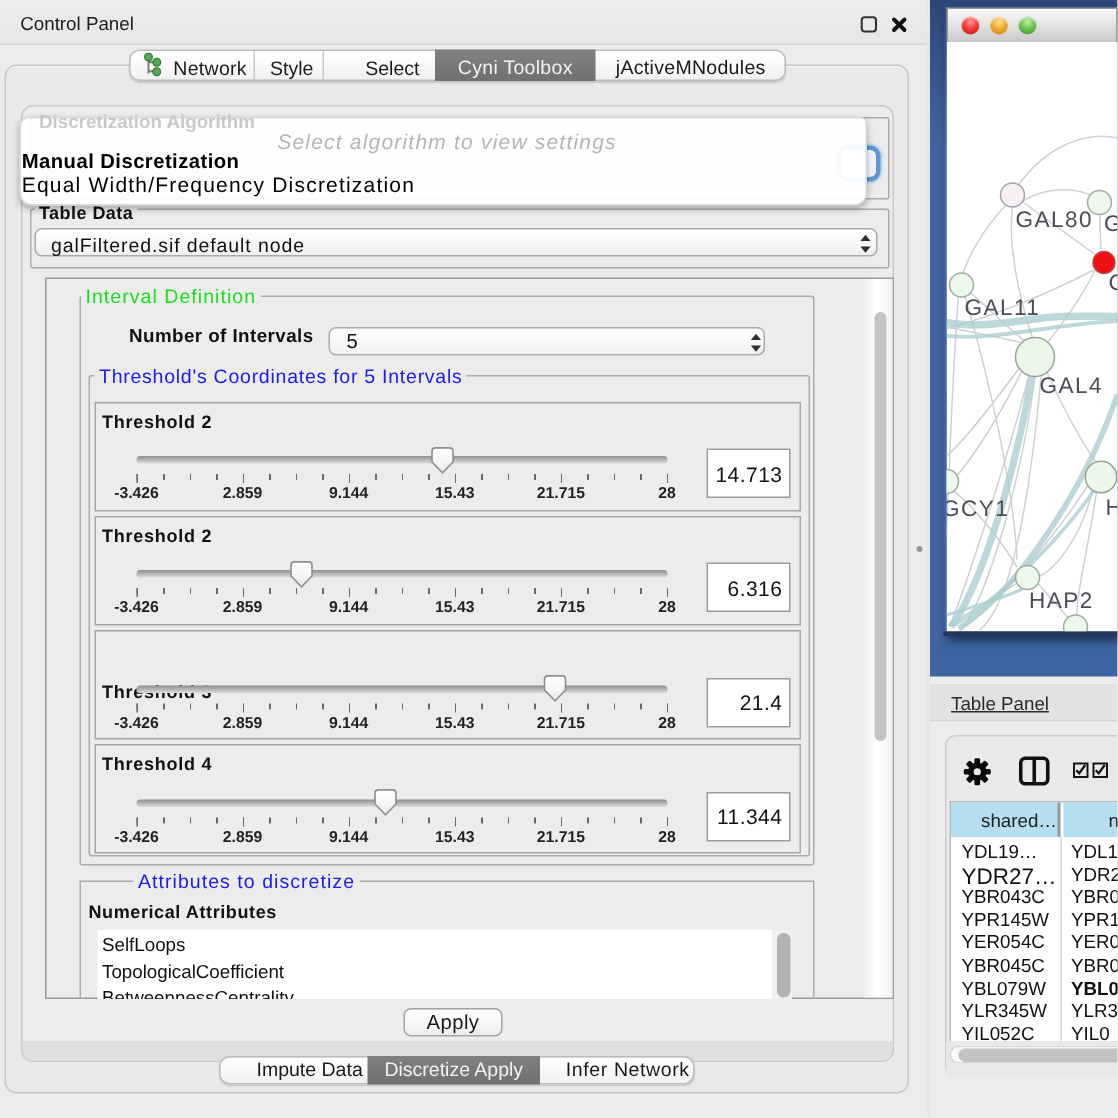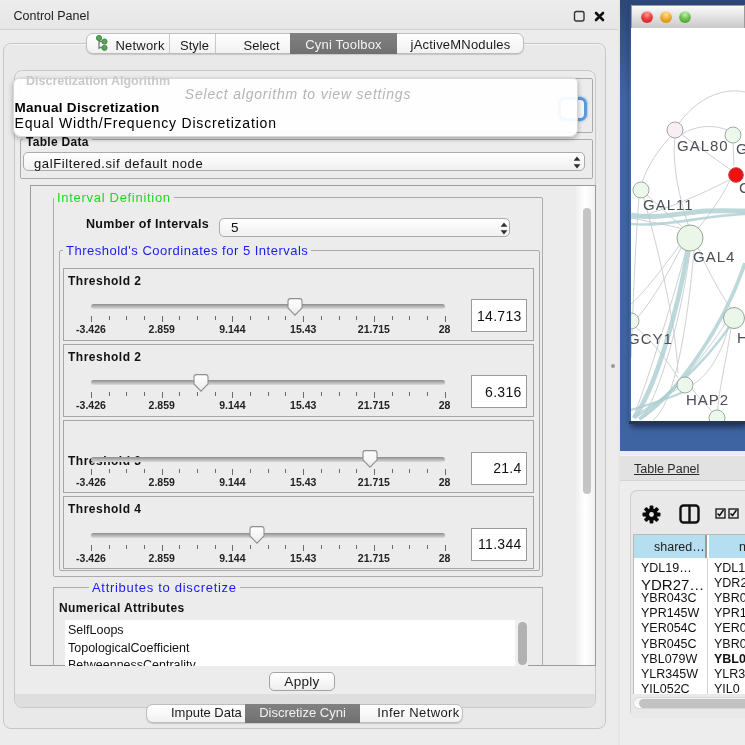--- a/index.html
+++ b/index.html
@@ -185,21 +185,21 @@
 </svg>
 <div class="abs" style="left:115.5px;top:37.5px;font-size:13px;letter-spacing:0.2px;color:#1a1a1a;">Network</div>
 <div class="abs" style="left:180px;top:37.5px;font-size:13px;color:#1a1a1a;">Style</div>
 <div class="abs" style="left:243.5px;top:37.5px;font-size:13px;color:#1a1a1a;">Select</div>
 <div class="abs" style="left:290px;top:37px;width:107px;text-align:center;font-size:13px;letter-spacing:0.2px;color:#f2f2f2;">Cyni Toolbox</div>
 <div class="abs" style="left:397px;top:37px;width:127px;text-align:center;font-size:13px;letter-spacing:0.2px;color:#1a1a1a;">jActiveMNodules</div>
 
 <div class="abs" style="left:146px;top:704px;width:317px;height:19px;background:linear-gradient(#ffffff,#f1f1f1);border:1px solid #bdbdbd;border-radius:7px;box-shadow:0 1px 1px rgba(0,0,0,0.15);"></div>
 <div class="abs" style="left:245px;top:704px;width:115px;height:19px;background:linear-gradient(#818181,#707070);"></div>
 <div class="abs" style="left:171px;top:705px;font-size:13px;color:#1a1a1a;">Impute Data</div>
-<div class="abs" style="left:245px;top:705px;width:115px;text-align:center;font-size:13px;color:#f2f2f2;">Discretize Cyni</div>
+<div class="abs" style="left:245px;top:705px;width:115px;text-align:center;font-size:13px;color:#f2f2f2;">Discretize Apply</div>
 <div class="abs" style="left:360px;top:705px;width:117px;text-align:center;font-size:13px;letter-spacing:0.4px;color:#1a1a1a;">Infer Network</div>
 
 <div class="abs" style="left:618px;top:0;width:2px;height:745px;background:#e6e6e6;"></div>
 <div class="abs" style="left:611px;top:364px;width:4px;height:4px;border-radius:50%;background:#9a9a9a;"></div>
 
 <div class="abs" style="left:620px;top:0;width:125px;height:451px;background:linear-gradient(#2d4878,#3f66a2 22%,#3e65a1);"></div>
 
 <div class="abs" style="left:629px;top:4px;width:116px;height:420px;box-shadow:2px 3px 6px rgba(0,0,20,0.55);"></div>
 
 <div class="abs" style="left:631px;top:5px;width:114px;height:23px;background:linear-gradient(#fafafa,#c9c9c9);border:1px solid #9a9a9a;border-bottom:0;"></div>

